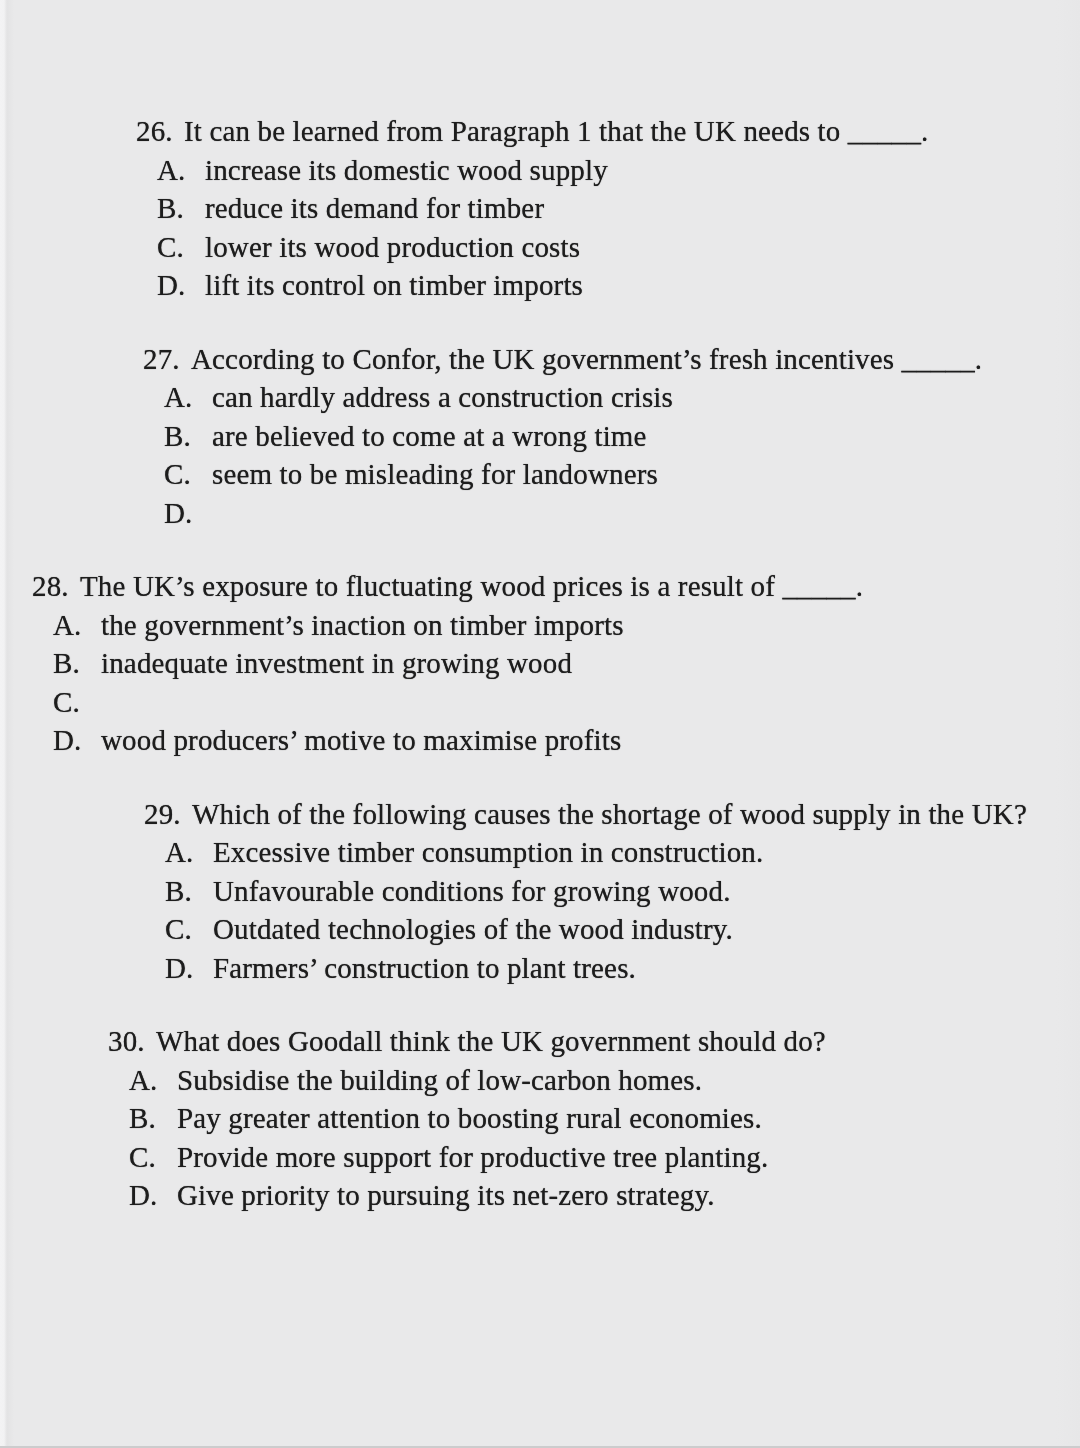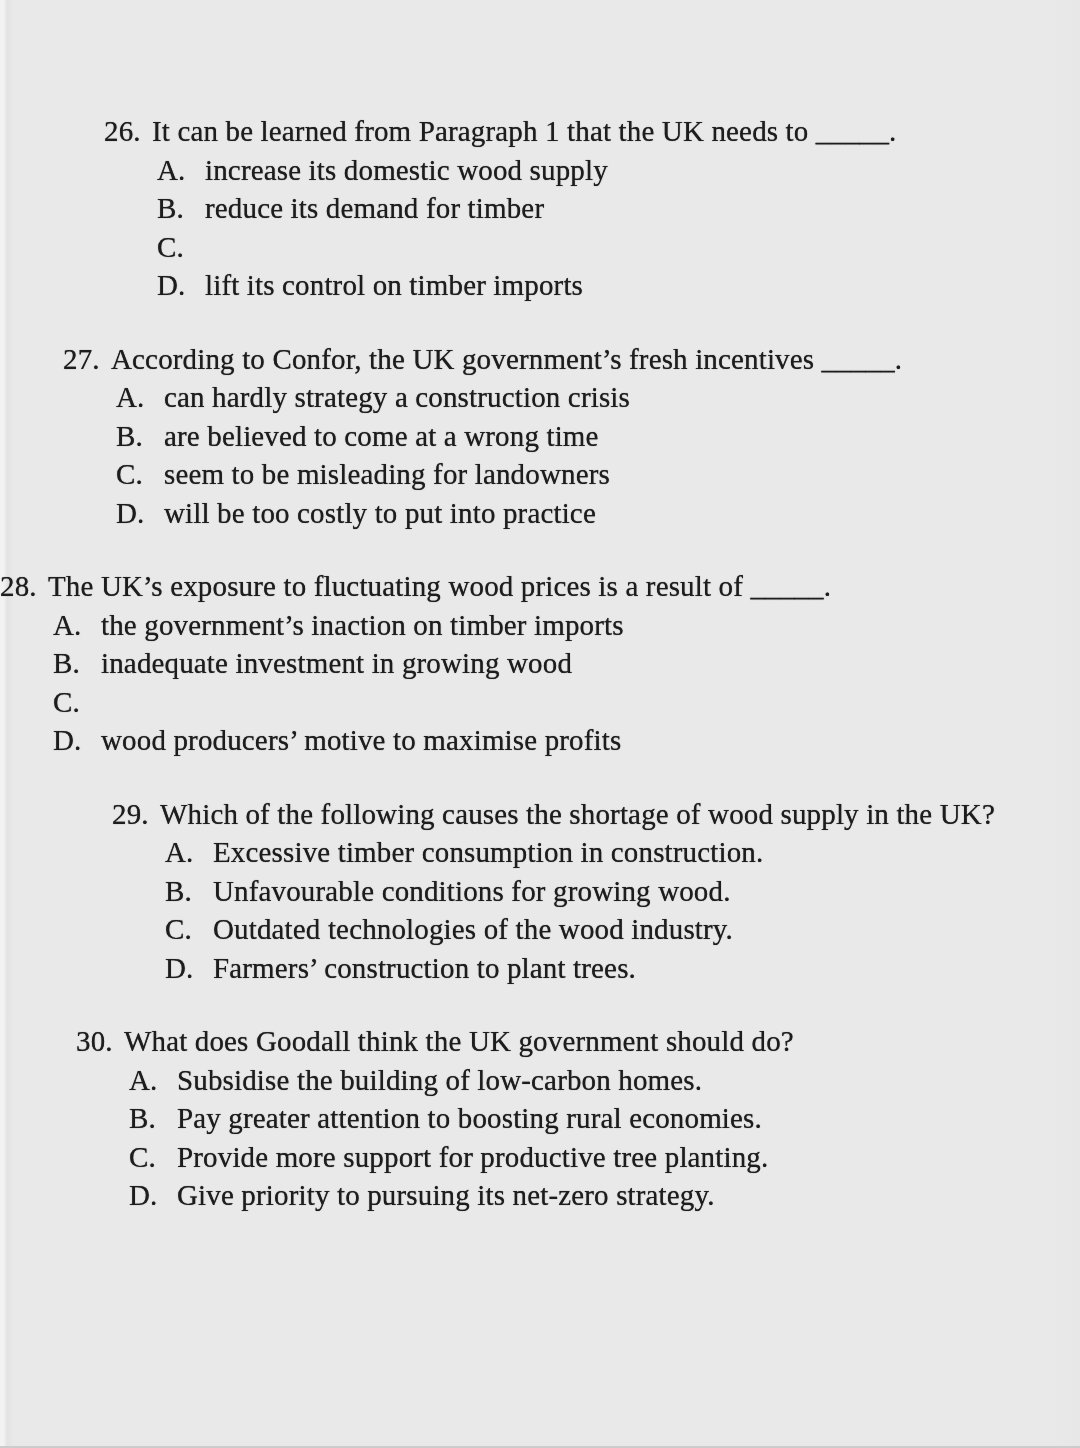--- a/index.html
+++ b/index.html
@@ -33,31 +33,32 @@
   }
   .question {
     margin-bottom: 35px;
     font-size: 29px;
     line-height: 38.5px;
     letter-spacing: 0.15px;
     text-shadow: 0 0 0.8px rgba(25,25,25,0.85);
   }
   
   .question:nth-child(1) { padding-left: 104px; }
-  .question:nth-child(2) { padding-left: 63px; }
+  .question:nth-child(2) { padding-left: 111px; }
   .question:nth-child(3) { }
   .question:nth-child(4) { padding-left: 112px; }
   .question:nth-child(5) { padding-left: 76px; }
 
   .q-line {
     display: flex;
     align-items: baseline;
   }
   .q-num {
     flex: 0 0 48px;
+    margin-left: 32px;
   }
   .q-text {
     flex: 1 1 auto;
   }
   .opt {
     display: flex;
     align-items: baseline;
     padding-left: 53px;
   }
   .opt-letter {
@@ -81,47 +82,47 @@
       <div class="opt">
         <span class="opt-letter">A.</span>
         <span class="opt-text">increase its domestic wood supply</span>
       </div>
       <div class="opt">
         <span class="opt-letter">B.</span>
         <span class="opt-text">reduce its demand for timber</span>
       </div>
       <div class="opt">
         <span class="opt-letter">C.</span>
+        <span class="opt-text">lower its wood production costs</span>
       </div>
       <div class="opt">
         <span class="opt-letter">D.</span>
         <span class="opt-text">lift its control on timber imports</span>
       </div>
     </div>
 
     <div class="question">
       <div class="q-line">
         <span class="q-num">27.</span>
         <span class="q-text">According to Confor, the UK government’s fresh incentives _____.</span>
       </div>
       <div class="opt">
         <span class="opt-letter">A.</span>
-        <span class="opt-text">can hardly strategy a construction crisis</span>
+        <span class="opt-text">can hardly address a construction crisis</span>
       </div>
       <div class="opt">
         <span class="opt-letter">B.</span>
         <span class="opt-text">are believed to come at a wrong time</span>
       </div>
       <div class="opt">
         <span class="opt-letter">C.</span>
         <span class="opt-text">seem to be misleading for landowners</span>
       </div>
       <div class="opt">
         <span class="opt-letter">D.</span>
-        <span class="opt-text">will be too costly to put into practice</span>
       </div>
     </div>
 
     <div class="question">
       <div class="q-line">
         <span class="q-num">28.</span>
         <span class="q-text">The UK’s exposure to fluctuating wood prices is a result of _____.</span>
       </div>
       <div class="opt">
         <span class="opt-letter">A.</span>

